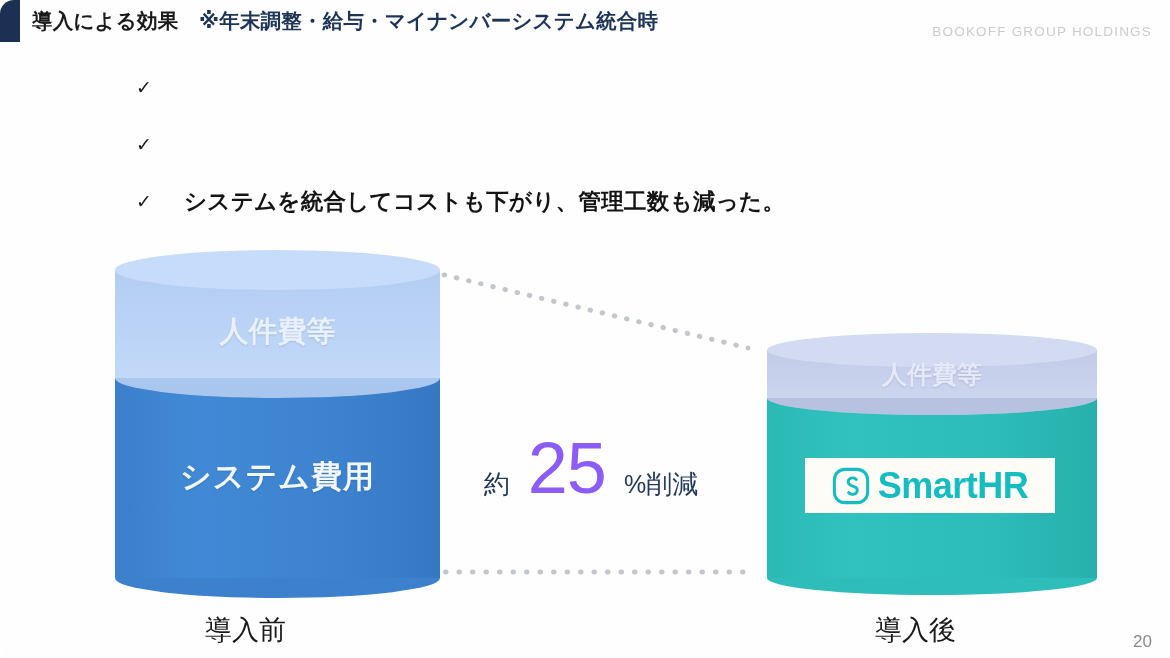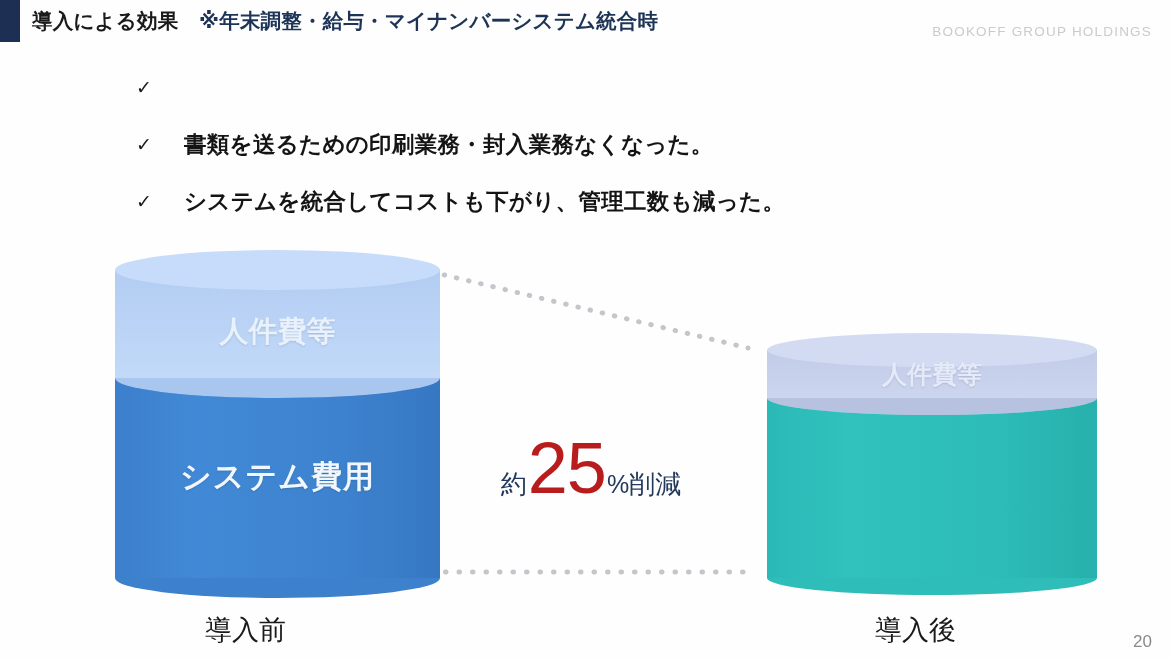--- a/index.html
+++ b/index.html
@@ -9,20 +9,21 @@
   }
   body {
     font-family: "Liberation Sans", "DejaVu Sans", sans-serif;
   }
   #slide {
     position: relative;
     width: 1170px;
     height: 658px;
     background: #fefefe;
     overflow: hidden;
+    border-radius: 14px;
   }
 
   
   .header-accent {
     position: absolute;
     left: 0;
     top: 0;
     width: 20px;
     height: 42px;
     background: #1d3053;
@@ -267,24 +268,24 @@
     white-space: nowrap;
   }
   .reduction-approx {
     font-size: 26px;
     font-weight: normal;
     color: #23395c;
   }
   .reduction-num {
     font-size: 72px;
     font-weight: normal;
-    color: #b91c1c;
+    color: #8b5cf6;
     letter-spacing: -1px;
     line-height: 1;
-    margin: 0 1px;
+    margin: 0 18px;
   }
   .reduction-pct {
     font-size: 25px;
     color: #23395c;
   }
   .reduction-word {
     font-size: 26px;
     color: #23395c;
   }
 
@@ -331,21 +332,20 @@
   <div class="header-title"><span>導入による効果</span>　<span class="hl">※年末調整・給与・マイナンバーシステム統合時</span></div>
   <div class="brand-logo">BOOKOFF GROUP HOLDINGS</div>
   <div class="header-rule"></div>
 
   <div class="bullets">
     <div class="bullet-row">
       <span class="bullet-check">✓</span>
     </div>
     <div class="bullet-row">
       <span class="bullet-check">✓</span>
-      <span class="bullet-text">書類を送るための印刷業務・封入業務なくなった。</span>
     </div>
     <div class="bullet-row">
       <span class="bullet-check">✓</span>
       <span class="bullet-text">システムを統合してコストも下がり、管理工数も減った。</span>
     </div>
   </div>
 
   <svg class="dots-svg" viewBox="0 0 1170 658">
     <line x1="432" y1="272" x2="748" y2="348" stroke="#c3c6ca" stroke-width="5" stroke-linecap="round" stroke-dasharray="0.5 12"></line>
     <line x1="432" y1="572" x2="752" y2="572" stroke="#c3c6ca" stroke-width="5" stroke-linecap="round" stroke-dasharray="0.5 13"></line>
@@ -364,20 +364,27 @@
       <div class="cyl-top"></div>
       <div class="cyl-label" id="before-top-label">人件費等</div>
     </div>
   </div>
 
   <div class="cyl" id="cyl-after">
     <div class="cyl-seg" id="after-bottom-seg">
       <div class="cyl-bottom"></div>
       <div class="cyl-body"></div>
       <div class="cyl-top"></div>
+      <div class="smarthr-plate">
+        <svg class="smarthr-mark" viewBox="0 0 40 40">
+          <rect x="2.5" y="2.5" width="35" height="35" rx="11" ry="11" fill="none" stroke="#15bcc0" stroke-width="3.2"></rect>
+          <path d="M25.5 13.2c-1.9-1.9-5.1-2.2-7.1-0.5-1.9 1.6-1.8 4.3 0.2 5.9 2 1.6 5 1.5 6.8 3.2 1.8 1.7 1.5 4.6-0.6 6.1-2.2 1.5-5.4 1-7.2-0.9" fill="none" stroke="#15bcc0" stroke-width="3.2" stroke-linecap="round"></path>
+        </svg>
+        <span class="smarthr-word">SmartHR</span>
+      </div>
     </div>
     <div class="cyl-seg" id="after-top-seg">
       <div class="cyl-bottom"></div>
       <div class="cyl-body"></div>
       <div class="cyl-top"></div>
       <div class="cyl-label" id="after-top-label">人件費等</div>
     </div>
   </div>
 
   <div class="reduction">

